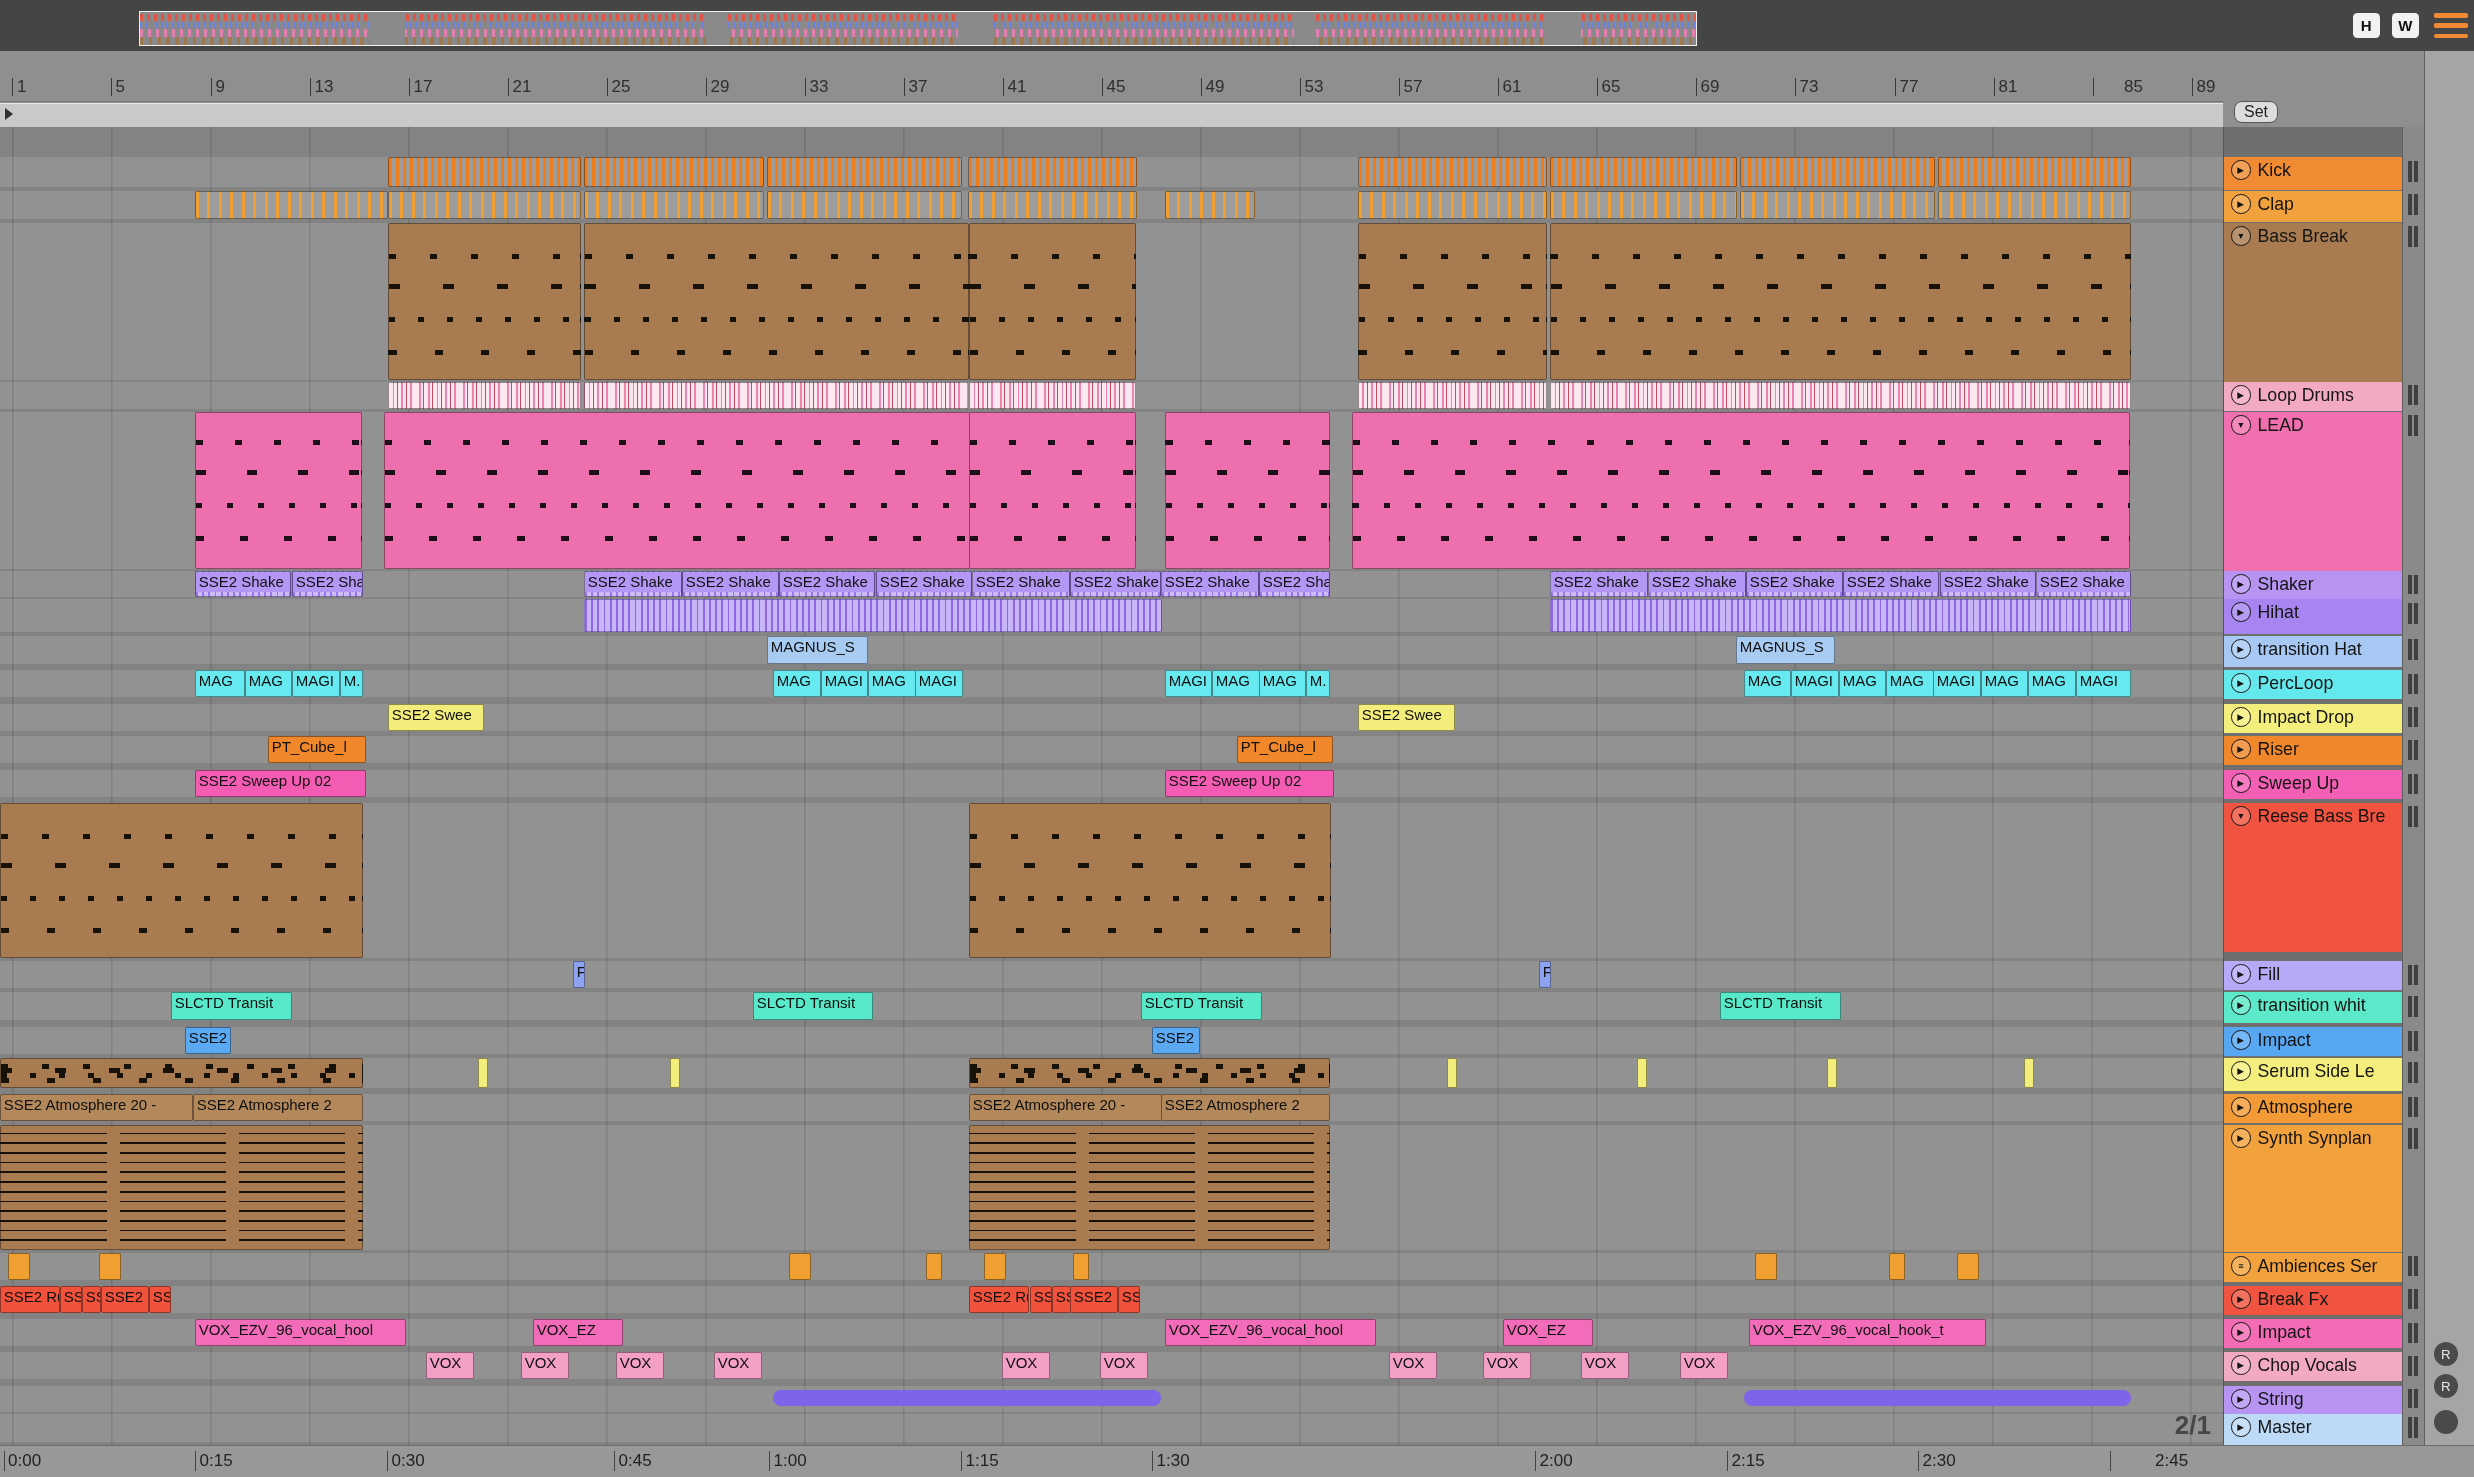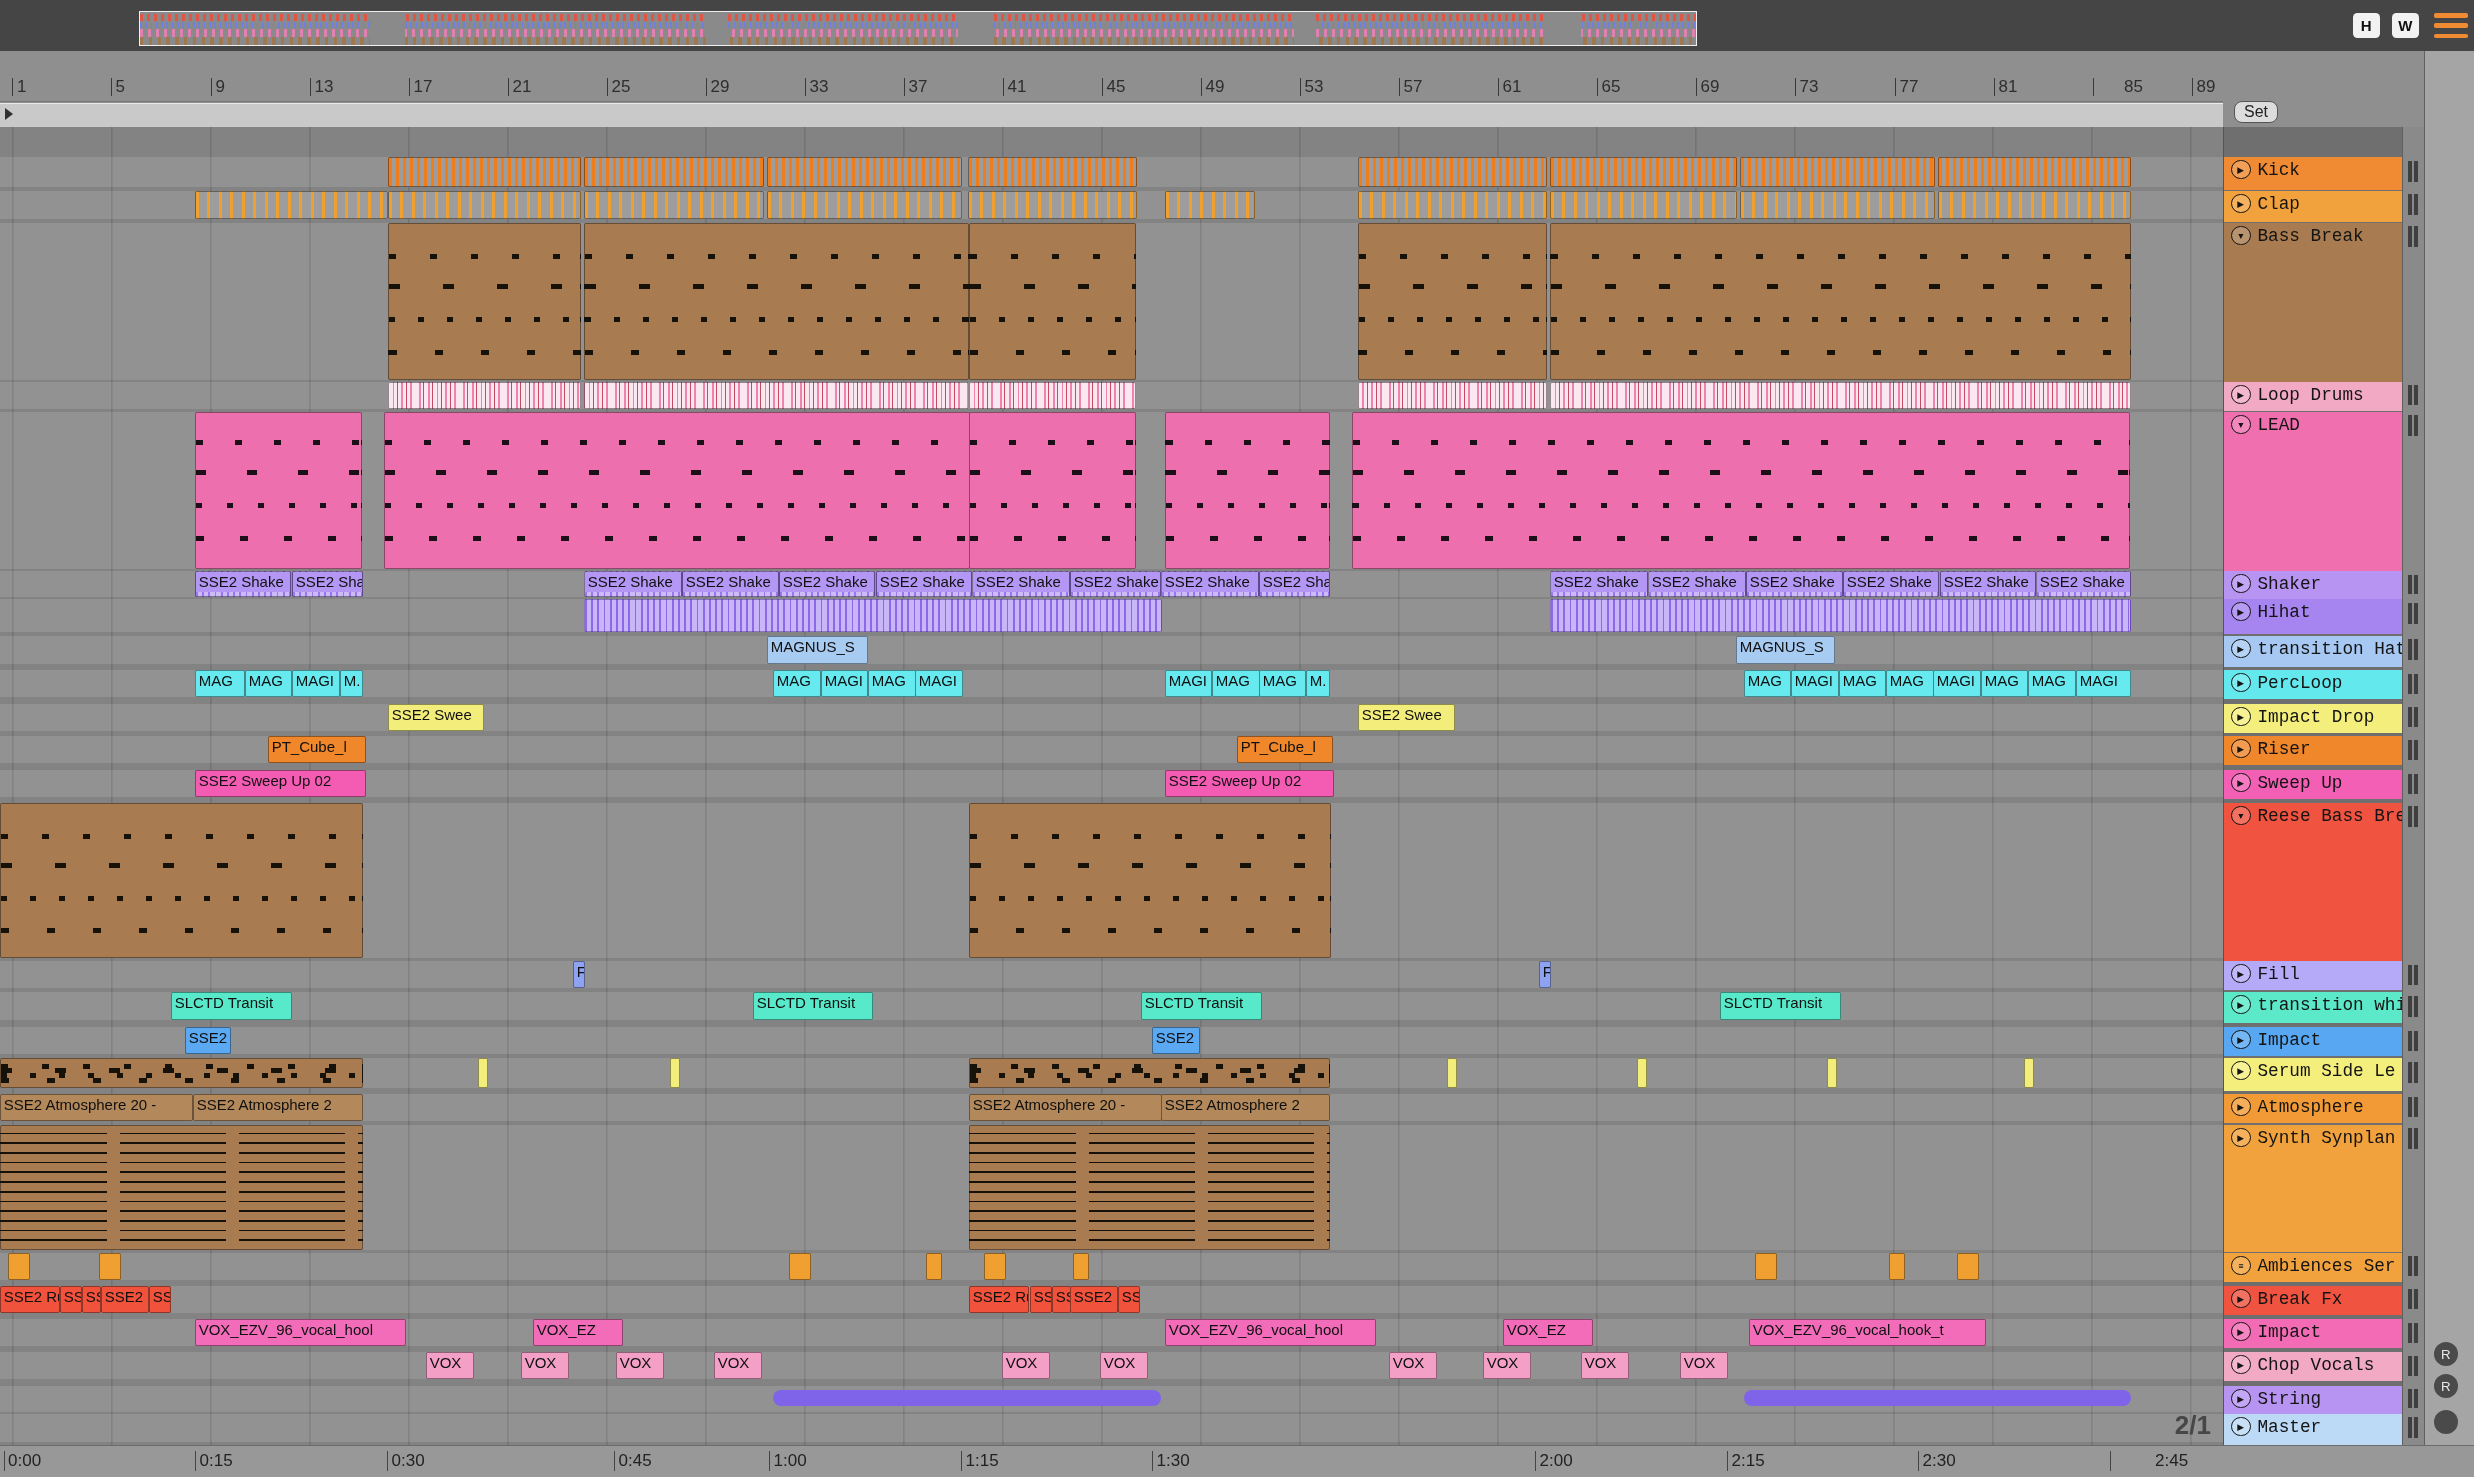--- a/index.html
+++ b/index.html
@@ -72,21 +72,21 @@
 .c-stripeV{background:repeating-linear-gradient(90deg,#8f68e8 0 1.8px,#c9b6f8 1.8px 6.2px);border-color:rgba(60,40,120,.45);}
 .c-shaker{background:repeating-linear-gradient(90deg,#9a77ec 0 1.8px,#cdbaf8 1.8px 6.2px);}
 .c-shaker .clip-lbl{background:#b497f5;height:19.5px;}
 .c-bar{top:4.4px;height:16px;border:none;border-radius:8px;}
 
 
 #headers{position:absolute;left:2223px;top:127px;width:180px;height:1318px;background:#6f6f6f;border-left:1.8px solid #555;}
 .thead{position:absolute;left:0;width:180px;padding:2.7px 0 0 7px;overflow:hidden;white-space:nowrap;}
 .tico{display:inline-flex;width:19.5px;height:19.5px;border:1.8px solid #141414;border-radius:50%;align-items:center;justify-content:center;
  font-size:8.8px;color:#141414;vertical-align:middle;background:rgba(255,255,255,.18);flex:none;}
-.tname{font-size:17.7px;color:#141414;margin-left:7px;vertical-align:middle;font-family:Liberation Mono, monospace;}
+.tname{font-size:17.7px;color:#141414;margin-left:7px;vertical-align:middle;}
 #meters{position:absolute;left:2402px;top:127px;width:22px;height:1318px;background:#8a8a8a;border-left:0.9px solid #5f5f5f;}
 .meter{position:absolute;left:5.3px;width:12.4px;}
 .meter i{position:absolute;top:0;width:3.5px;background:#3f3f3f;display:block;}
 #rightcol{position:absolute;left:2424px;top:51px;width:50px;height:1426px;background:#a5a5a5;border-left:0.9px solid #606060;}
 .rc-circle{position:absolute;left:8.8px;width:24px;height:24px;border-radius:50%;background:#4a4a4a;color:#e8e8e8;
  font-size:13.3px;display:flex;align-items:center;justify-content:center;}
 #rc1{top:1291px;} #rc2{top:1323px;} #rc3{top:1359px;}
 
 
 #loop-display{position:absolute;left:2105px;top:1410px;width:106px;text-align:right;font-size:26px;font-weight:bold;color:#474747;}
@@ -507,21 +507,21 @@
       <div class="thead" style="top: 96px; height: 159px; background: rgb(168, 124, 80);"><span class="tico">▼</span><span class="tname">Bass Break</span></div>
       <div class="thead" style="top: 255px; height: 29px; background: rgb(242, 169, 196);"><span class="tico">▶</span><span class="tname">Loop Drums</span></div>
       <div class="thead" style="top: 285px; height: 160px; background: rgb(240, 111, 174);"><span class="tico">▼</span><span class="tname">LEAD</span></div>
       <div class="thead" style="top: 444px; height: 28px; background: rgb(183, 148, 242);"><span class="tico">▶</span><span class="tname">Shaker</span></div>
       <div class="thead" style="top: 472px; height: 35px; background: rgb(166, 133, 240);"><span class="tico">▶</span><span class="tname">Hihat</span></div>
       <div class="thead" style="top: 509px; height: 31px; background: rgb(166, 200, 242);"><span class="tico">▶</span><span class="tname">transition Hat</span></div>
       <div class="thead" style="top: 543px; height: 29px; background: rgb(99, 232, 238);"><span class="tico">▶</span><span class="tname">PercLoop</span></div>
       <div class="thead" style="top: 577px; height: 29px; background: rgb(244, 238, 125);"><span class="tico">▶</span><span class="tname">Impact Drop</span></div>
       <div class="thead" style="top: 609px; height: 29px; background: rgb(240, 135, 43);"><span class="tico">▶</span><span class="tname">Riser</span></div>
       <div class="thead" style="top: 643px; height: 29px; background: rgb(243, 95, 181);"><span class="tico">▶</span><span class="tname">Sweep Up</span></div>
-      <div class="thead" style="top: 676px; height: 187px; background: rgb(240, 83, 64);"><span class="tico">▼</span><span class="tname">Reese Bass Bre</span></div>
+      <div class="thead" style="top: 676px; height: 149px; background: rgb(240, 83, 64);"><span class="tico">▼</span><span class="tname">Reese Bass Bre</span></div>
       <div class="thead" style="top: 834px; height: 29px; background: rgb(181, 170, 248);"><span class="tico">▶</span><span class="tname">Fill</span></div>
       <div class="thead" style="top: 865px; height: 31px; background: rgb(92, 233, 201);"><span class="tico">▶</span><span class="tname">transition whit</span></div>
       <div class="thead" style="top: 900px; height: 29px; background: rgb(87, 167, 242);"><span class="tico">▶</span><span class="tname">Impact</span></div>
       <div class="thead" style="top: 931px; height: 33px; background: rgb(244, 238, 125);"><span class="tico">▶</span><span class="tname">Serum Side Le</span></div>
       <div class="thead" style="top: 967px; height: 29px; background: rgb(242, 155, 54);"><span class="tico">▶</span><span class="tname">Atmosphere</span></div>
       <div class="thead" style="top: 998px; height: 127px; background: rgb(242, 162, 60);"><span class="tico">▶</span><span class="tname">Synth Synplan</span></div>
       <div class="thead" style="top: 1126px; height: 29px; background: rgb(242, 162, 60);"><span class="tico">≡</span><span class="tname">Ambiences Ser</span></div>
       <div class="thead" style="top: 1159px; height: 29px; background: rgb(240, 83, 64);"><span class="tico">▶</span><span class="tname">Break Fx</span></div>
       <div class="thead" style="top: 1192px; height: 29px; background: rgb(242, 107, 180);"><span class="tico">▶</span><span class="tname">Impact</span></div>
       <div class="thead" style="top: 1225px; height: 29px; background: rgb(242, 169, 196);"><span class="tico">▶</span><span class="tname">Chop Vocals</span></div>

